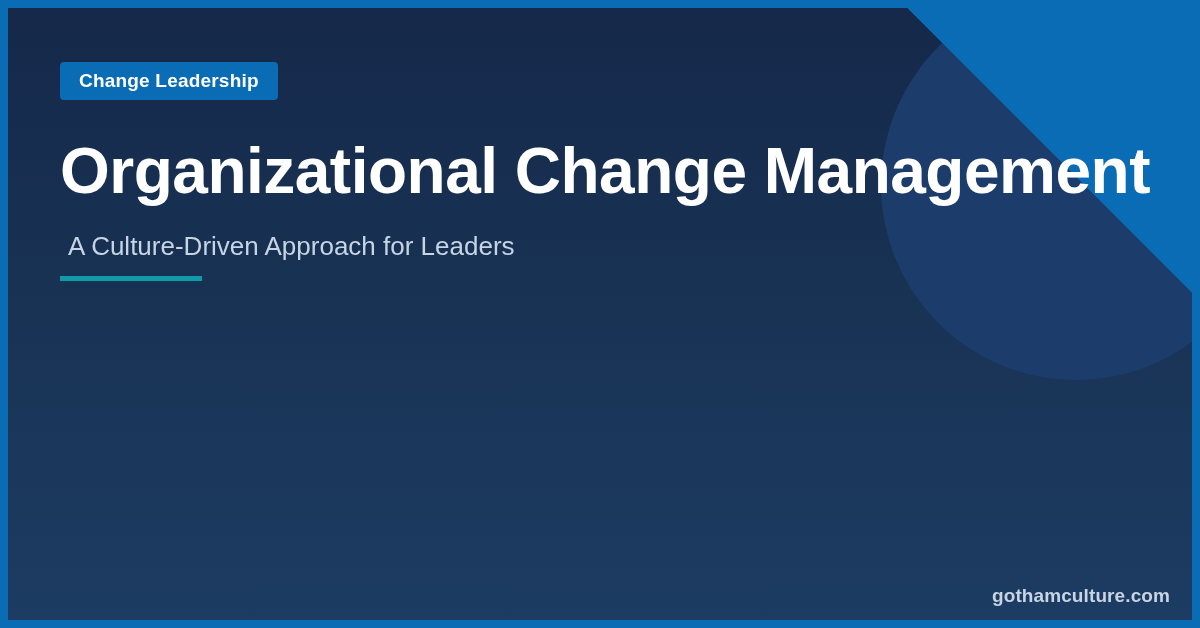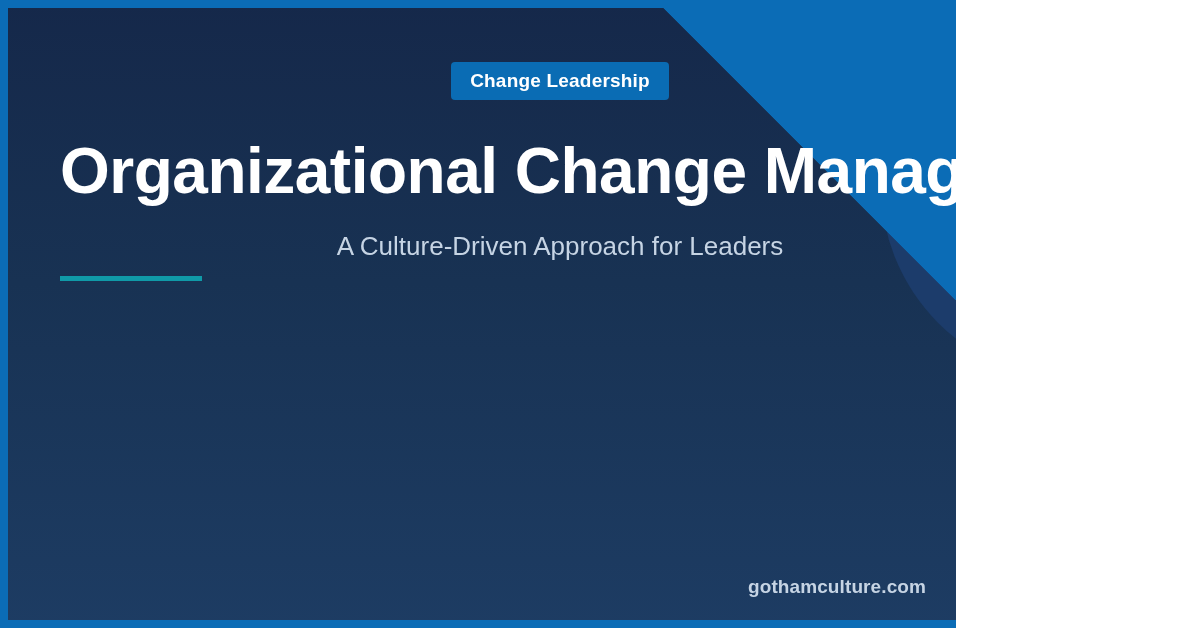--- a/index.html
+++ b/index.html
@@ -2,27 +2,26 @@
 <html><head>
 <meta charset="utf-8">
 <style>
   html, body {
     margin: 0;
     padding: 0;
     background: #ffffff;
   }
   #og-card {
     position: relative;
-    width: 956px;
+    width: 1200px;
     height: 628px;
     overflow: hidden;
     background: linear-gradient(180deg, #15284a 0%, #183253 45%, #1d3c63 100%);
     box-sizing: border-box;
     font-family: "Liberation Sans", sans-serif;
-    text-align: center;
   }
 
   
   .bg-circle {
     position: absolute;
     left: 881px;
     top: -10px;
     width: 390px;
     height: 390px;
     border-radius: 50%;
@@ -93,21 +92,21 @@
     width: 142px;
     height: 5px;
     background: #109aa8;
     margin-top: 14px;
   }
 
   
   .footer {
     position: absolute;
     right: 30px;
-    bottom: 30px;
+    bottom: 21px;
     z-index: 4;
   }
   .footer-domain {
     color: #c6d4e4;
     font-size: 19px;
     font-weight: bold;
     letter-spacing: 0.1px;
   }
 </style>
 </head>

